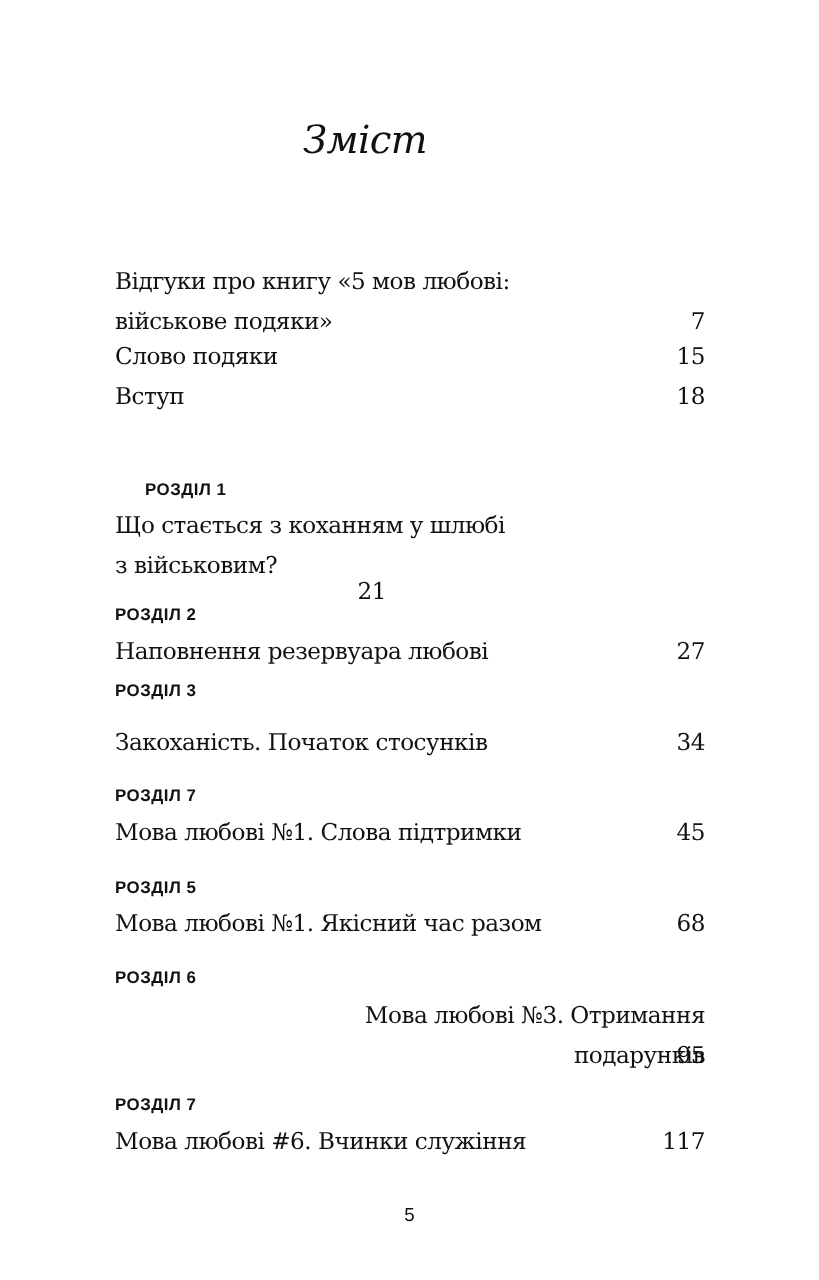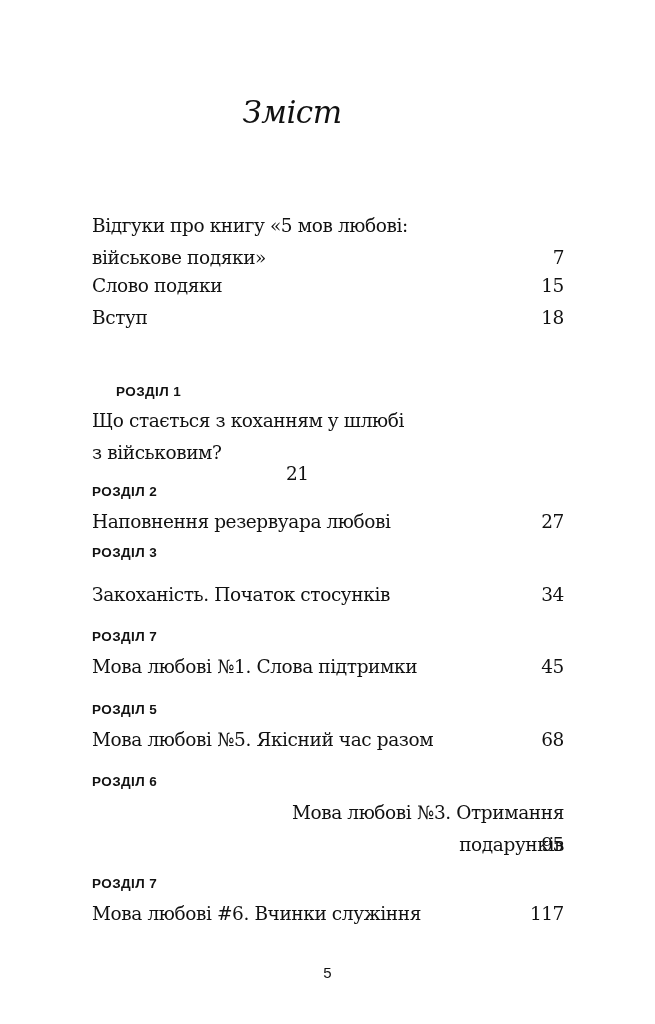--- a/index.html
+++ b/index.html
@@ -105,21 +105,21 @@
   <div class="entry" style="top:651px;">
     <span class="line">
       <span>Мова любові №1. Слова підтримки</span>
       <span class="pg">45</span>
     </span>
   </div>
 
   <div class="chapter" style="top:701px;">РОЗДІЛ 5</div>
   <div class="entry" style="top:724px;">
     <span class="line">
-      <span>Мова любові №5. Якісний час разом</span>
+      <span>Мова любові №1. Якісний час разом</span>
       <span class="pg">68</span>
     </span>
   </div>
 
   <div class="chapter" style="top:773px;">РОЗДІЛ 6</div>
   <div class="entry" style="top:797px;text-align:right;">
     <span class="line">Мова любові №3. Отримання</span>
     <span class="line">
       <span>подарунків</span>
       <span class="pg">95</span>

